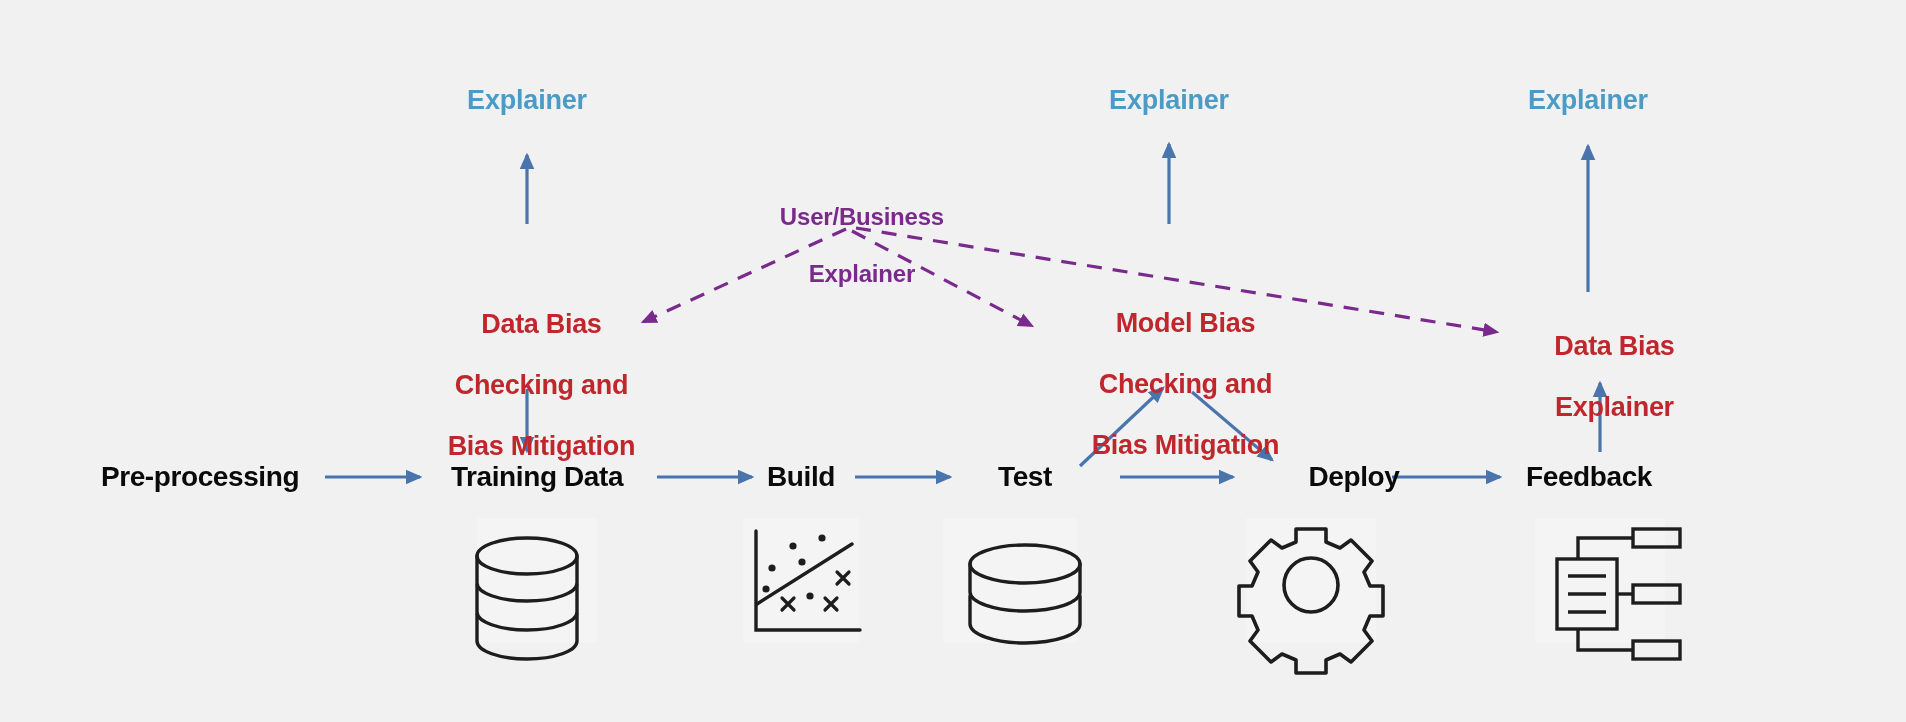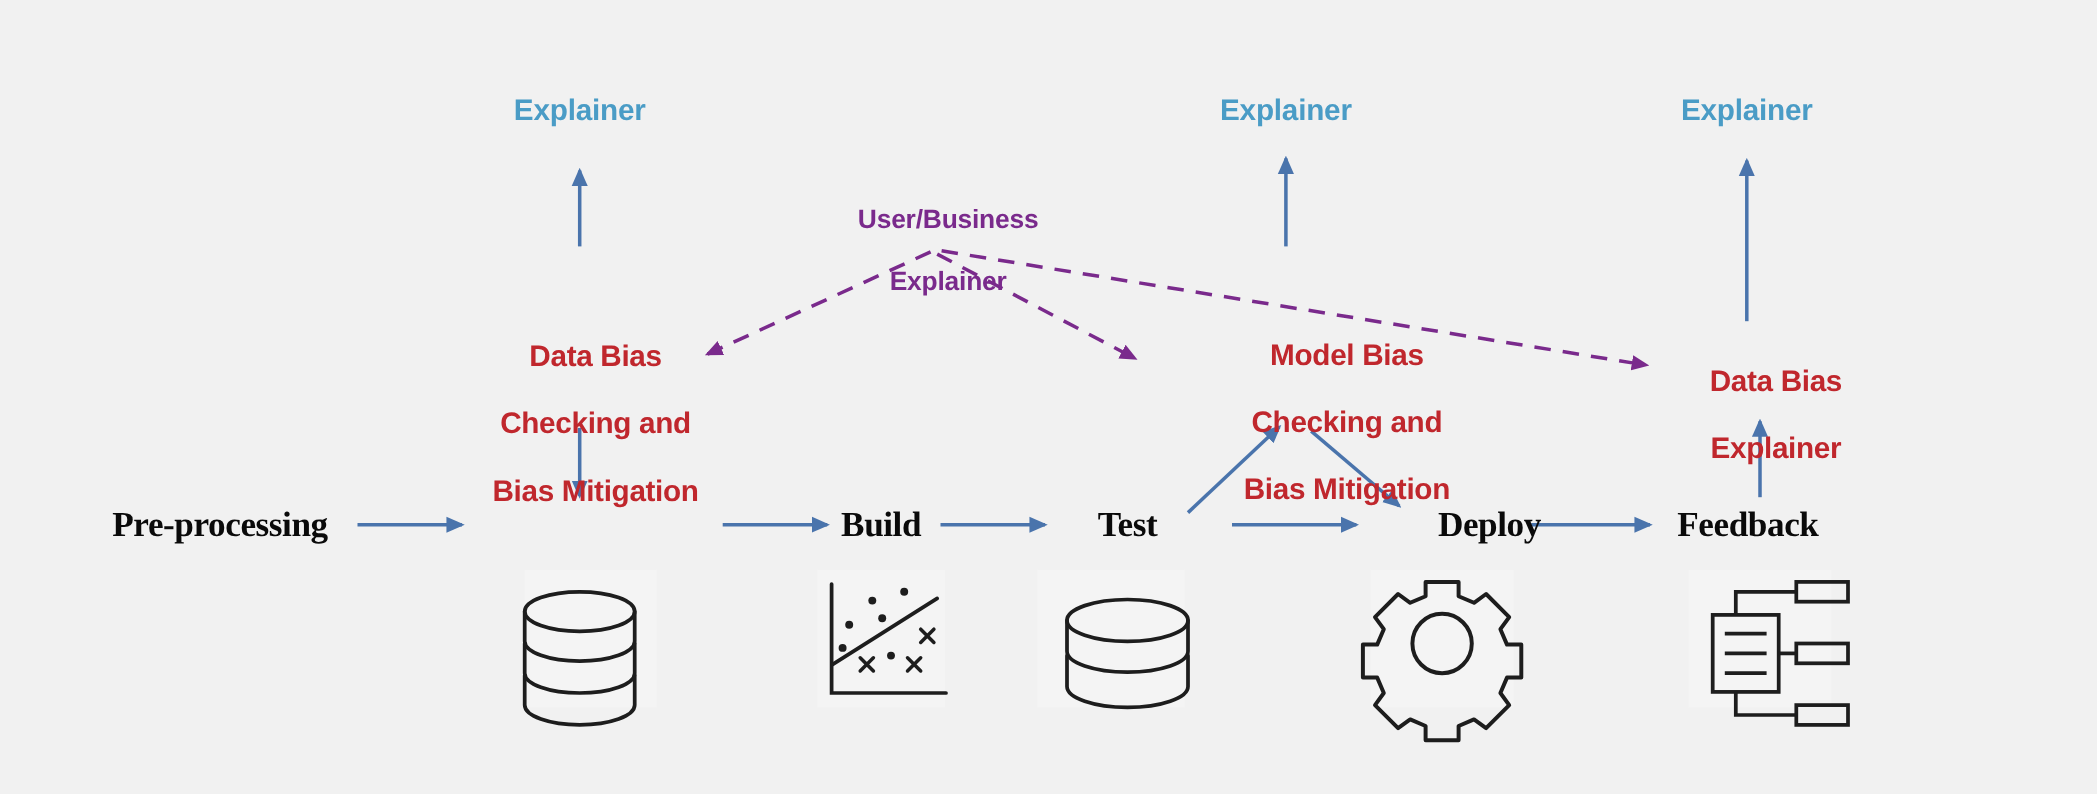--- a/index.html
+++ b/index.html
@@ -56,25 +56,24 @@
     color: #7a2a8c;
     font-size: 24px;
     text-align: center;
     transform: translateX(-50%);
     line-height: 1.18;
     letter-spacing: -0.2px;
   }
   
   .stage {
     color: #0a0a0a;
-    font-size: 32px;
+    font-size: 28px;
     text-align: left;
     transform: translate(-50%, -50%);
     letter-spacing: -0.4px;
-    font-family: Liberation Serif, serif;
   }
   
   .icon-plate {
     position: absolute;
     background: #f4f4f4;
     transform: translateX(-50%);
   }
 </style>
 </head>
 <body>
@@ -178,41 +177,42 @@
       <path d="M1578 559 L1578 538 L1633 538"></path>
       <line x1="1617" y1="594" x2="1633" y2="594"></line>
       <path d="M1578 629 L1578 650 L1633 650"></path>
     </g>
   </svg>
 
   <div class="lbl explainer" style="left:527px; top:85px;">Explainer</div>
   <div class="lbl explainer" style="left:1169px; top:85px;">Explainer</div>
   <div class="lbl explainer" style="left:1588px; top:85px;">Explainer</div>
 
-  <div class="lbl policies" style="left:849px; top:158px;">
+  <div class="lbl policies" style="left:849px; top:175px;">
     <span>User/Business</span><br>
     <span>Explainer</span>
   </div>
 
   <div class="lbl bias" style="left:527px; top:278px;">
     <span>Data Bias</span><br>
     <span>Checking and</span><br>
     <span>Bias Mitigation</span>
   </div>
 
-  <div class="lbl bias" style="left:1210px; top:277px;">
+  <div class="lbl bias" style="left:1171px; top:277px;">
     <span>Model Bias</span><br>
     <span>Checking and</span><br>
     <span>Bias Mitigation</span>
   </div>
 
   <div class="lbl bias" style="left:1600px; top:300px;">
     <span>Data Bias</span><br>
     <span>Explainer</span>
   </div>
 
   <div class="lbl stage" style="left:200px; top:477px;">Pre-processing</div>
+  <div class="lbl stage" style="left:537px; top:477px;">Training Data</div>
   <div class="lbl stage" style="left:801px; top:477px;">Build</div>
   <div class="lbl stage" style="left:1025px; top:477px;">Test</div>
   <div class="lbl stage" style="left:1311px; top:477px;margin-left:43px;">Deploy</div>
   <div class="lbl stage" style="left:1589px; top:477px;">Feedback</div>
 
 </div>
 
 </body></html>

